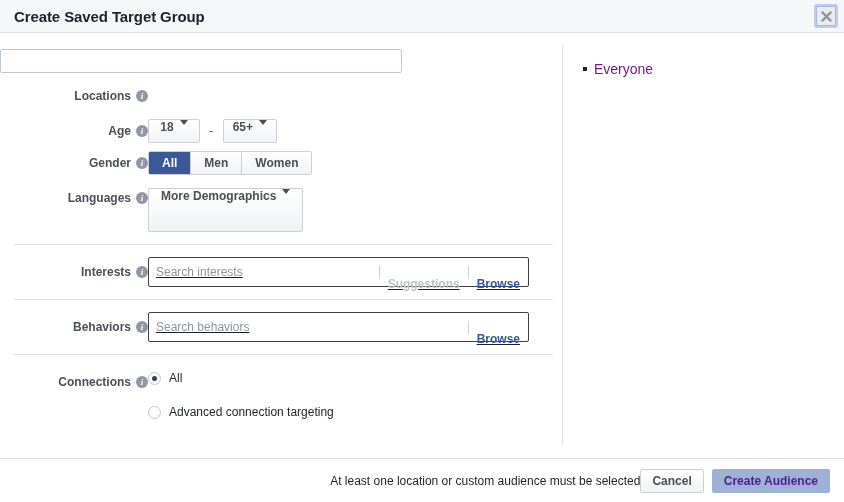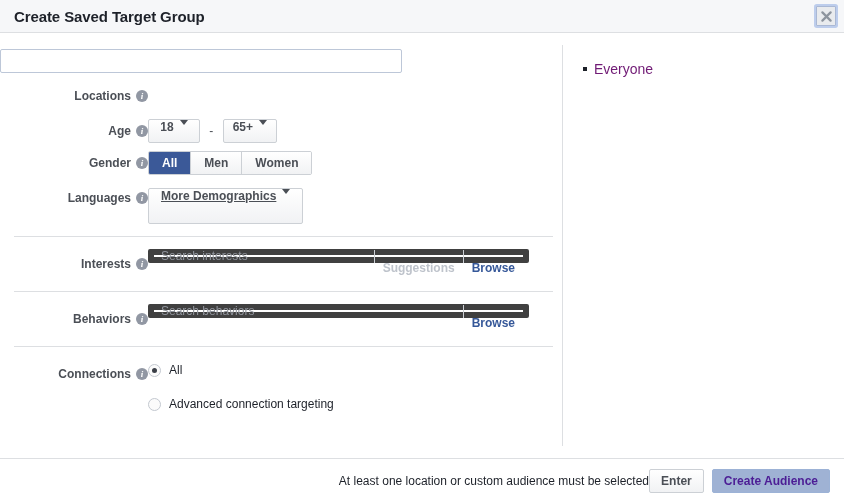--- a/index.html
+++ b/index.html
@@ -236,45 +236,45 @@
     user-select: none;
   }
   .seg:last-child { border-right: none; }
   .seg.active {
     background: #3b5998;
     color: #ffffff;
   }
 
   .more-demo {
     margin-top: 5px;
-    height: 36px;
+    height: 44px;
     padding: 0 12px;
     font-size: 12px;
-    text-decoration: underline;
   }
 
   
   .h-divider {
     height: 1px;
     background: #dddfe2;
     margin: 12px 9px 12px 14px;
     width: 539px;
   }
 
   
   .combo {
     position: relative;
     width: 381px;
-    height: 14px;
-    border: 6px solid #404040;
+    height: 30px;
+    border: 1px solid #404040;
     background: #fff;
     border-radius: 2px;
     display: flex;
     align-items: center;
     box-sizing: border-box;
+    text-decoration: underline;
   }
   .combo input {
     flex: 1;
     border: none;
     outline: none;
     height: 26px;
     font-family: "Liberation Sans", sans-serif;
     font-size: 12px;
     color: #1d2129;
     padding: 0 7px;
@@ -508,17 +508,17 @@
     <div class="right-pane">
       <ul class="aud-list">
         <li>Everyone</li>
       </ul>
     </div>
 
   </div>
 
   <div class="dialog-footer">
     <span class="footer-msg">At least one location or custom audience must be selected</span>
-    <span class="btn btn-cancel">Enter</span>
+    <span class="btn btn-cancel">Cancel</span>
     <span class="btn btn-primary">Create Audience</span>
   </div>
 
 </div>
 
 </body></html>

